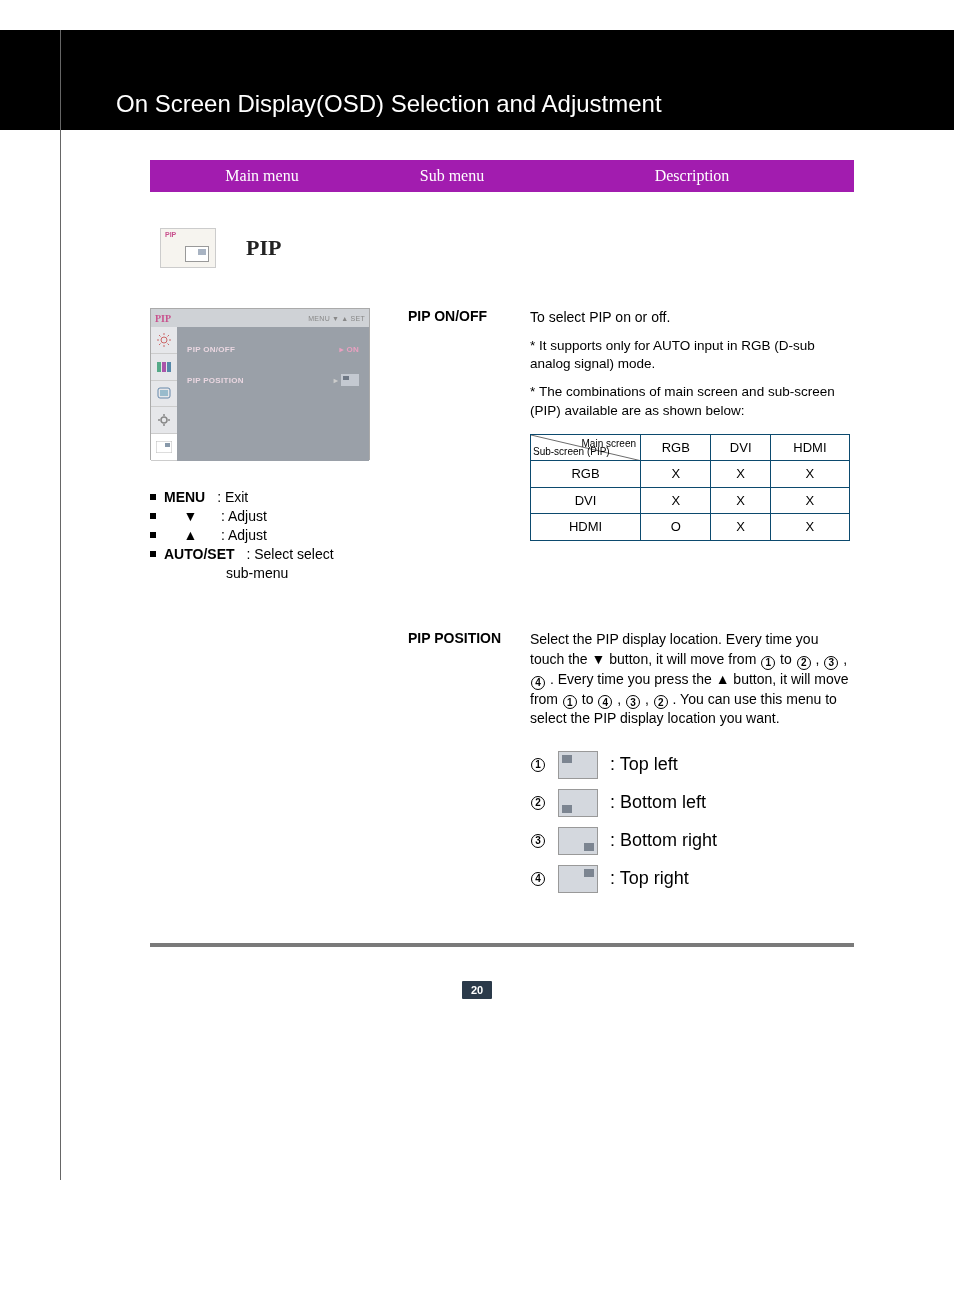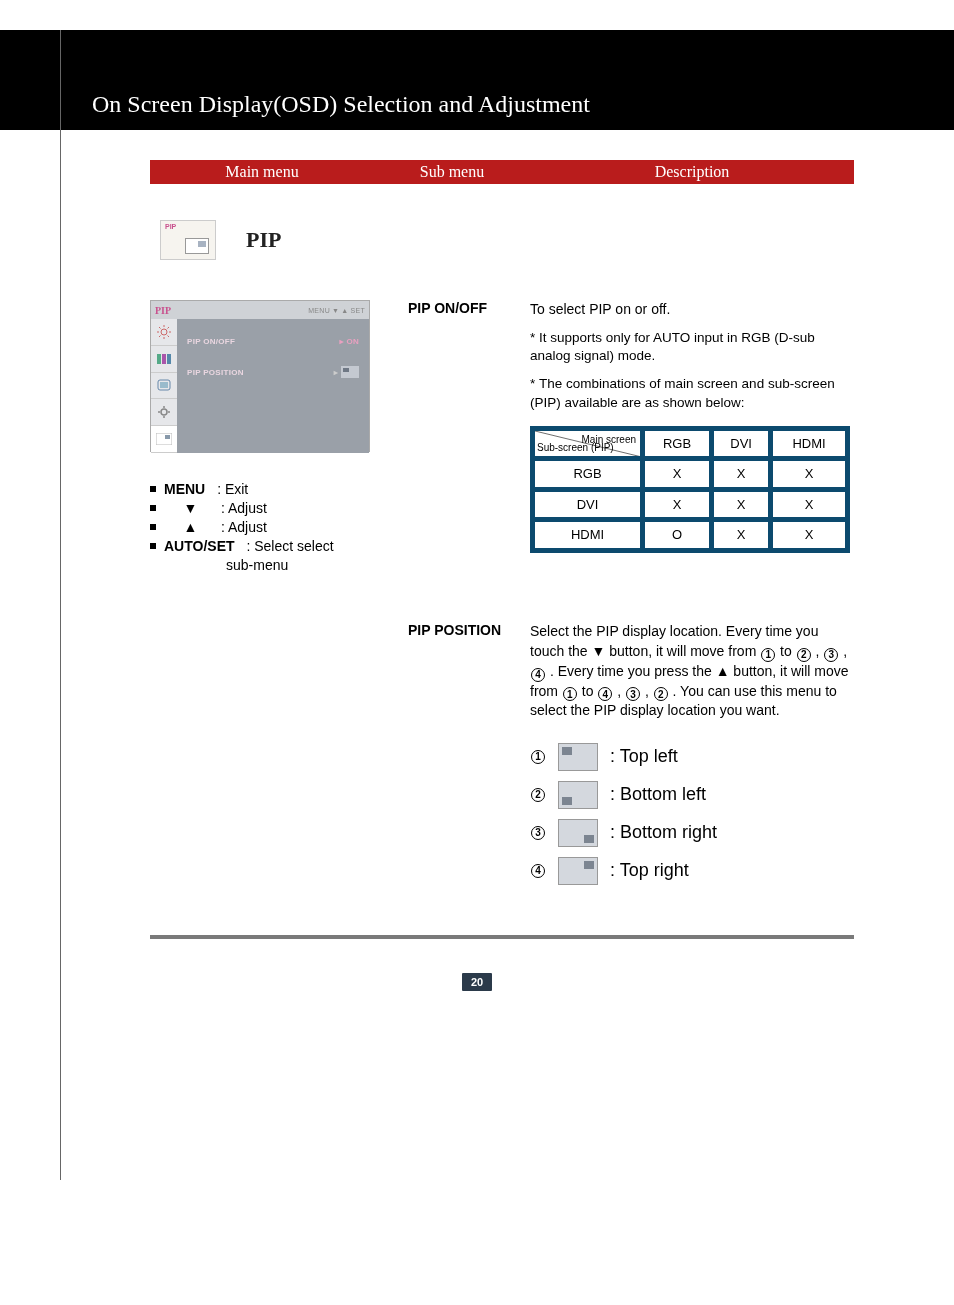--- a/index.html
+++ b/index.html
@@ -28,38 +28,37 @@
   .header-band {
     background: #000;
     color: #fff;
     height: 100px;
     position: relative;
     margin-top: 30px;
     width: 100%;
   }
   .header-title {
     position: absolute;
-    left: 92px;
+    left: 116px;
     bottom: 12px;
     font-size: 24px;
     font-weight: 400;
-    font-family: Liberation Serif, serif;
   }
   .content {
     padding: 30px 100px 0 150px;
   }
   .submenu-bar {
-    background: #b91c1c;
+    background: #a21caf;
     color: #fff;
     font-family: Georgia, 'Times New Roman', serif;
     font-size: 16px;
-    height: 16px;
+    height: 32px;
     display: flex;
     align-items: center;
-    padding: 12px 12px;
+    padding: 4px 12px;
     margin-bottom: 36px;
   }
   .submenu-bar span:nth-child(1){ flex: 0 0 200px; text-align:center;}
   .submenu-bar span:nth-child(2){ flex: 0 0 180px; text-align:center;}
   .submenu-bar span:nth-child(3){ flex: 1; text-align:center;}
   .pip-heading-row {
     display: flex;
     align-items: center;
     gap: 30px;
     margin-bottom: 40px;
@@ -152,21 +151,21 @@
 
   .note { font-size: 13.5px; line-height:1.35; margin-top:10px;}
 
   table.compat {
     border-collapse: collapse;
     width: 320px;
     margin-top: 14px;
     font-size: 13px;
   }
   table.compat td, table.compat th {
-    border: 5px solid #0c4a6e;
+    border: 1px solid #0c4a6e;
     text-align: center;
     padding: 4px 6px;
     height: 26px;
     font-weight: normal;
   }
   table.compat td.diag {
     position: relative;
     padding:0;
     width:110px;
   }

